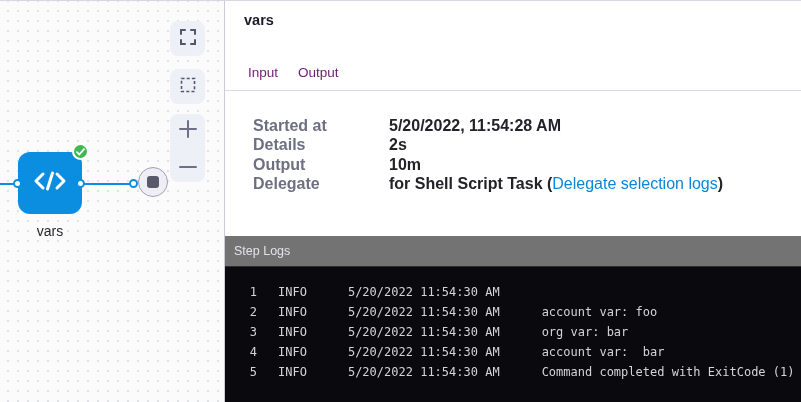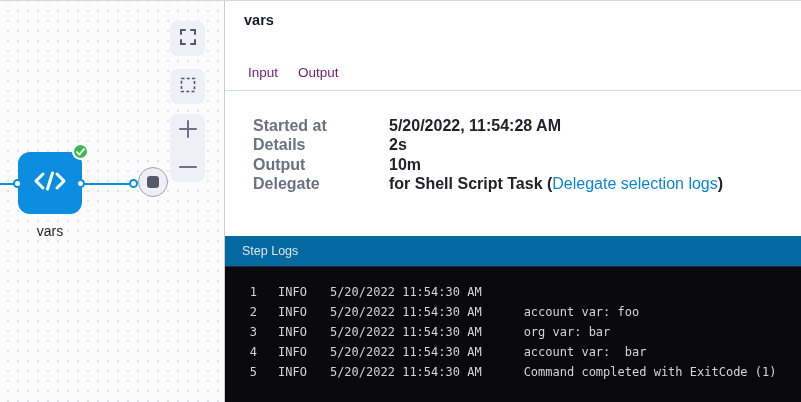--- a/index.html
+++ b/index.html
@@ -49,28 +49,28 @@
   .tab.active{font-weight:700;color:#1b1b27;border-bottom-color:#0b72d0;}
 
   .details{position:absolute;left:28px;top:115px;}
   .detail-row{display:flex;font-size:16px;line-height:19.3px;}
   .detail-label{width:92px;color:#6e6f82;font-weight:600;}
   .detail-value{color:#222228;font-weight:700;white-space:pre;margin-left:44px;}
   .detail-value a{color:var(--link);font-weight:400;text-decoration:none;cursor:pointer;}
 
   
   .step-logs{position:absolute;left:0;top:235px;width:576px;height:167px;background:#0a0a0e;}
-  .logs-header{height:31px;background:#0369a1;border-bottom:1px solid #2c2c34;
-    display:flex;align-items:center;padding-left:17px;font-size:12.5px;color:#e3e3e8;}
+  .logs-header{height:31px;background:#737373;border-bottom:1px solid #2c2c34;
+    display:flex;align-items:center;padding-left:9px;font-size:12.5px;color:#e3e3e8;}
   .console{padding:15px 0 0 16px;font-family:"DejaVu Sans Mono",monospace;font-size:12px;
     line-height:20px;color:#d4d4d8;}
   .log-line{display:flex;white-space:pre;}
   .log-num{display:inline-block;width:16px;text-align:right;}
   .log-lvl{margin-left:21px;}
-  .log-time{margin-left:23px;}
+  .log-time{margin-left:41px;}
   .log-msg{margin-left:42px;}
 </style>
 </head>
 <body>
 
 <div id="app">
 
   <div id="canvas">
     <div class="edge"></div>
 

